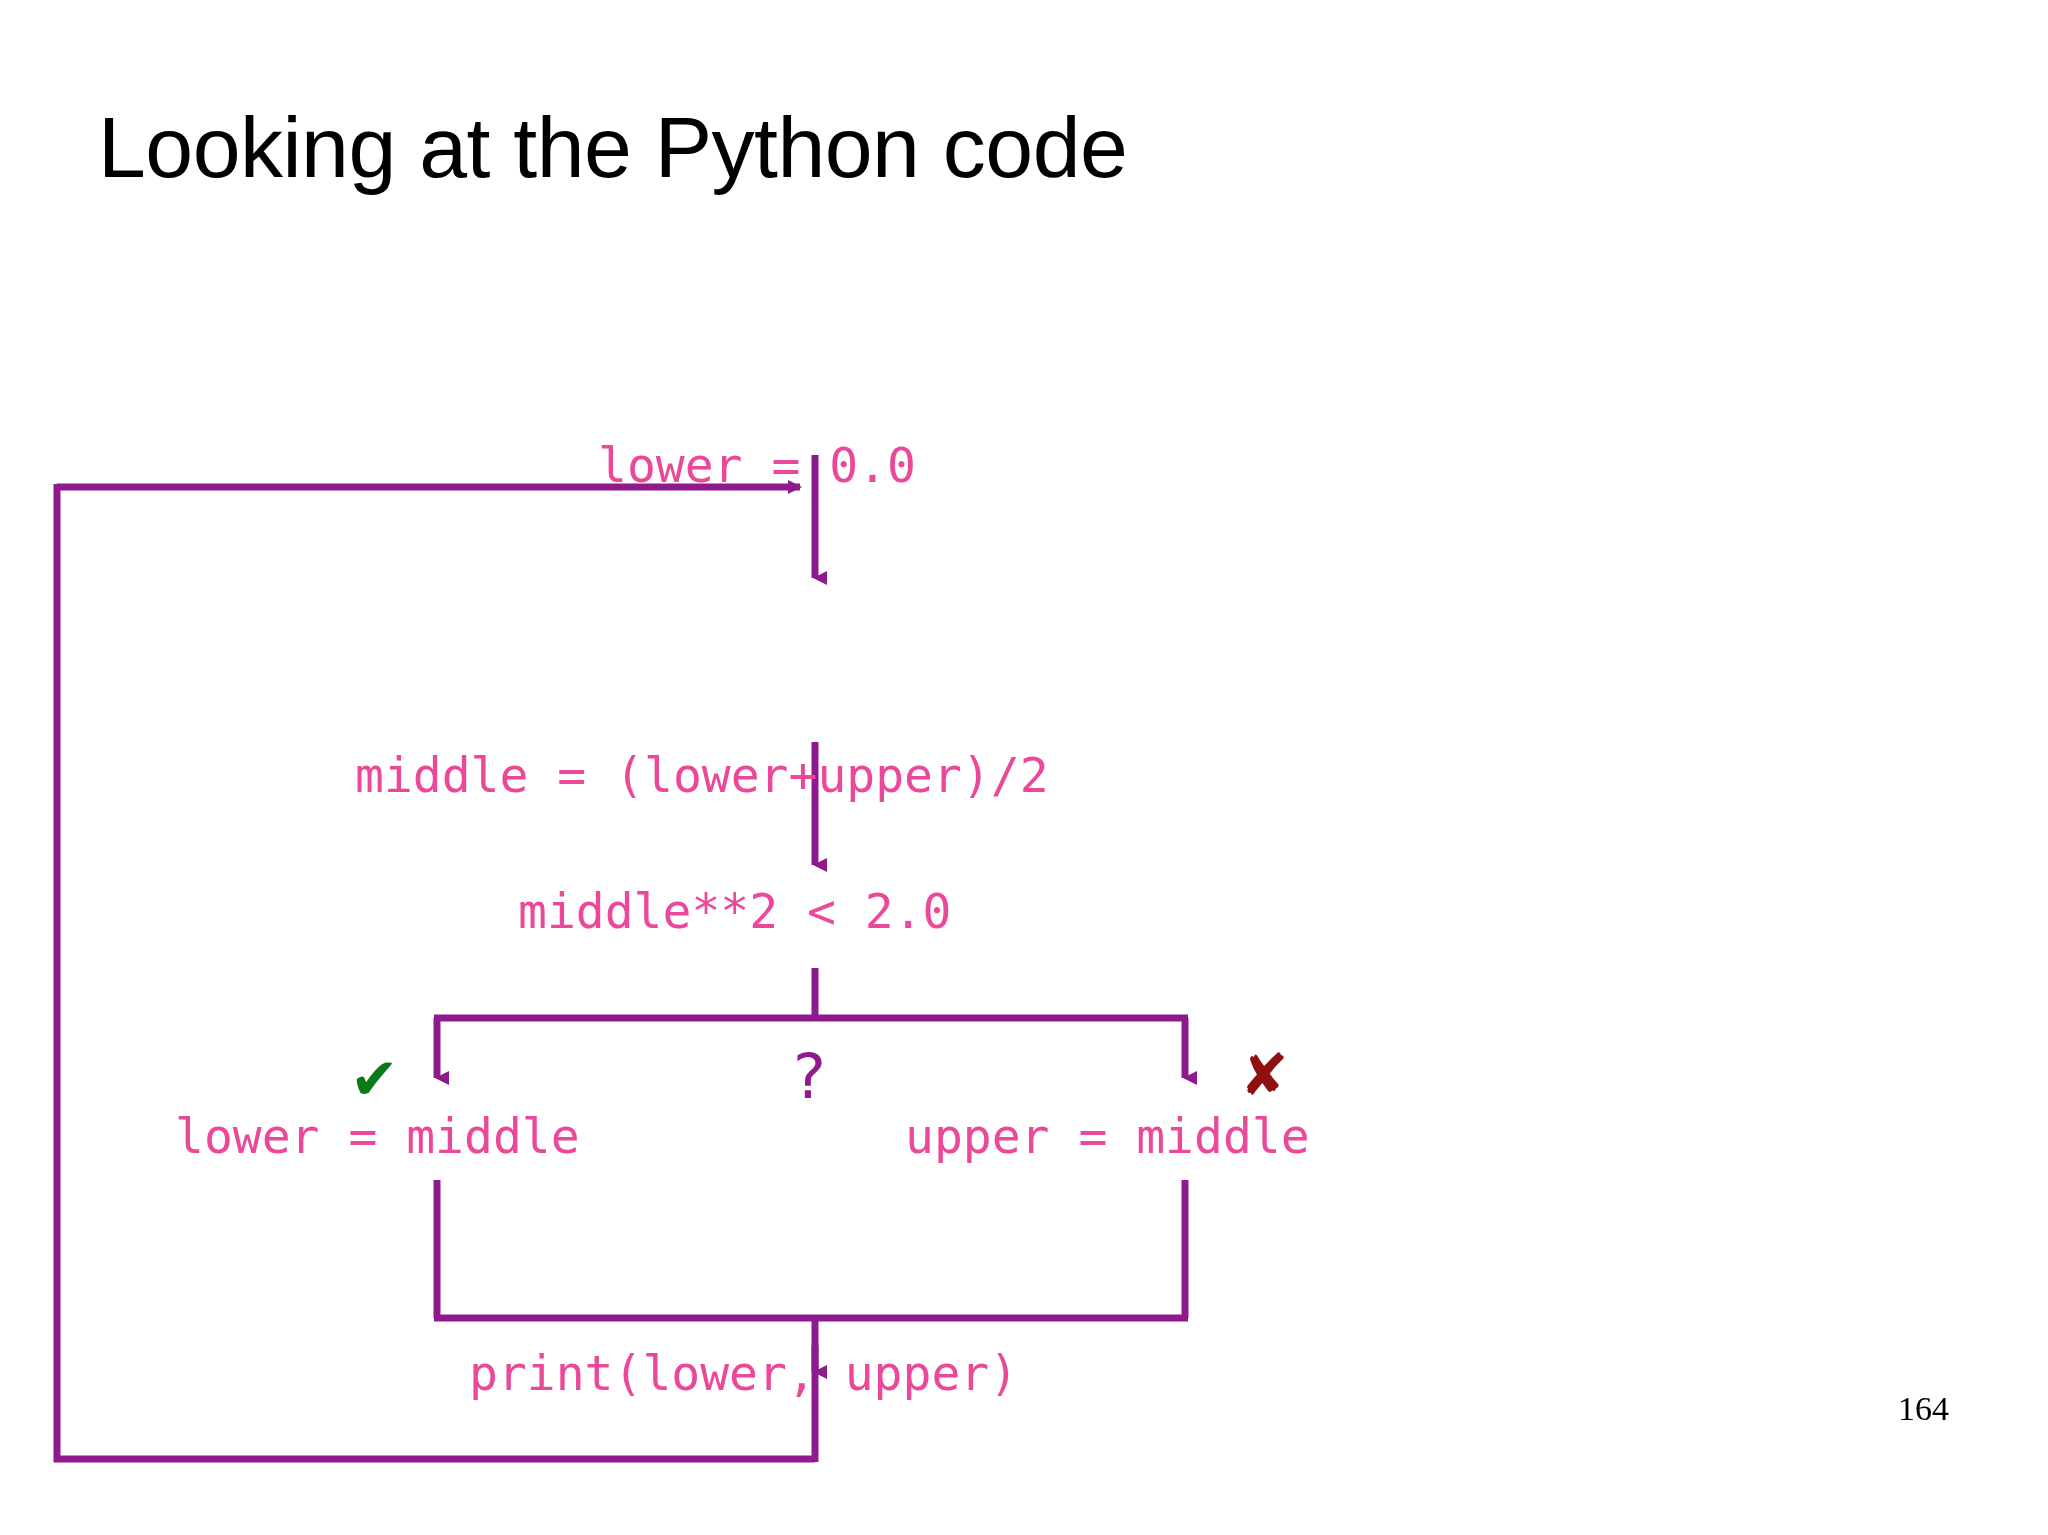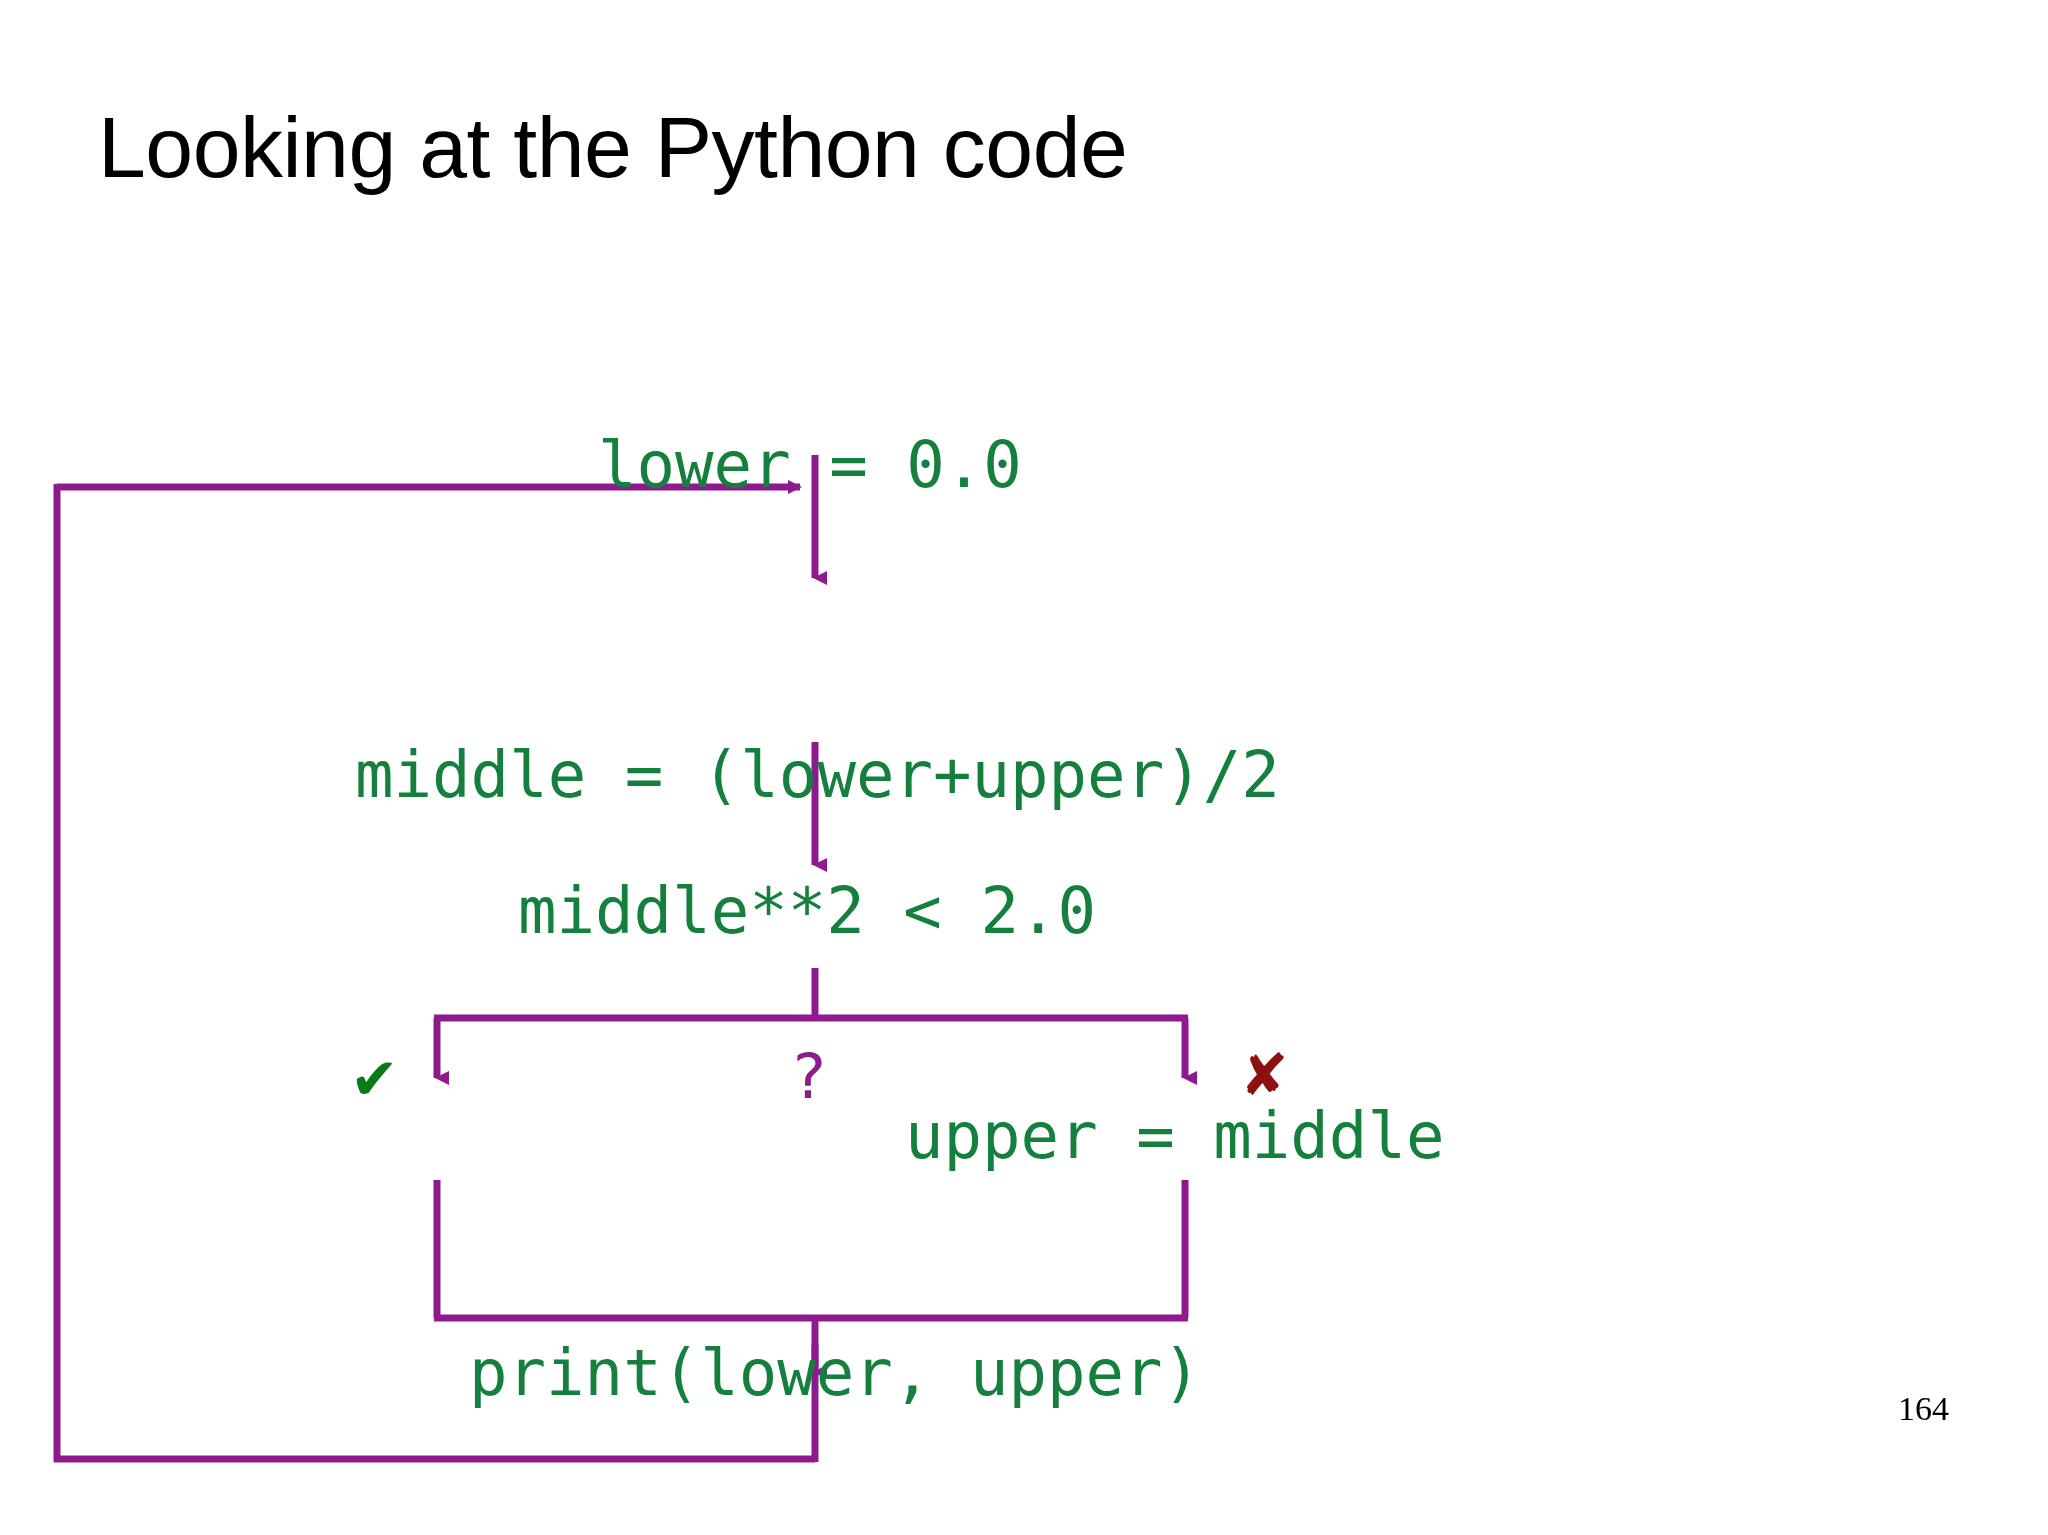--- a/index.html
+++ b/index.html
@@ -33,23 +33,23 @@
     font-family: "Liberation Sans", sans-serif;
     font-size: 86px;
     line-height: 1.0;
     color: #000000;
     white-space: nowrap;
     letter-spacing: -0.5px;
   }
   .code {
     position: absolute;
     font-family: "DejaVu Sans Mono", monospace;
-    font-size: 64px;
+    font-size: 48px;
     line-height: 72px;
-    color: #15803d;
+    color: #ec4899;
     white-space: pre;
     letter-spacing: 0px;
   }
   .code-block-init { left: 598px; top: 285px; }
   .code-block-mid  { left: 355px; top: 595px; }
   .code-cond       { left: 518px; top: 875px; }
   .code-true       { left: 175px; top: 1100px; }
   .code-false      { left: 905px; top: 1100px; }
   .code-print      { left: 434px; top: 1337px; margin-left: 35px; }
 
@@ -142,20 +142,21 @@
   <div class="code code-block-init">
     <div>lower = 0.0</div>
   </div>
 
   <div class="code code-block-mid">
     <div>middle = (lower+upper)/2</div>
   </div>
 
   <div class="code code-cond">middle**2 &lt; 2.0</div>
 
+  <div class="code code-true">lower = middle</div>
 
   <div class="code code-false">upper = middle</div>
 
   <div class="code code-print">print(lower, upper)</div>
 
   <div class="mark mark-check">✔</div>
 
   <div class="mark mark-cross">✘</div>
 
   <div class="mark mark-question">?</div>

